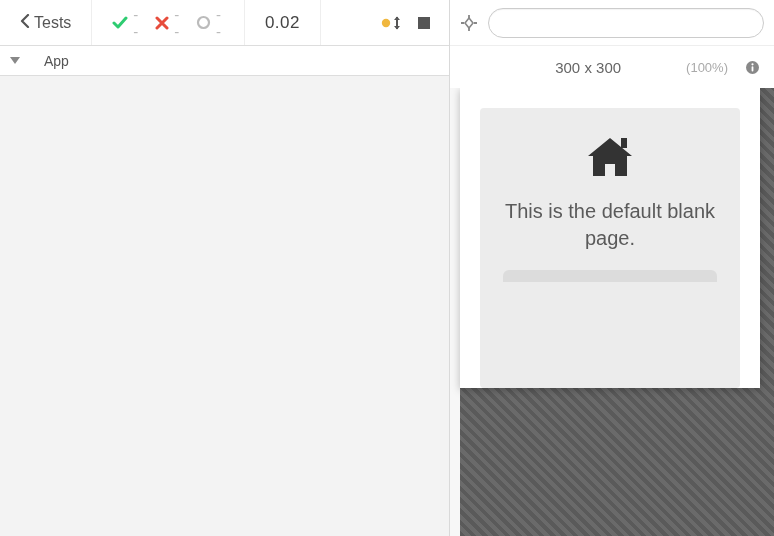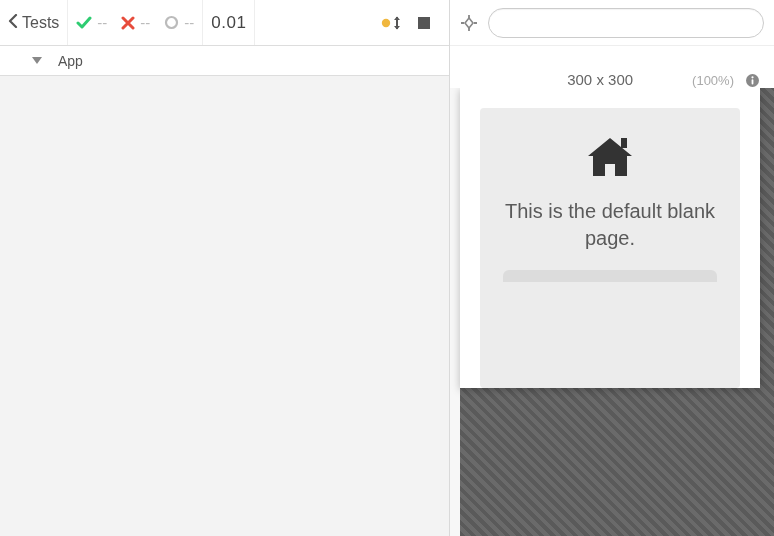--- a/index.html
+++ b/index.html
@@ -2,39 +2,39 @@
 <html><head>
 <meta charset="utf-8">
 <style>
   * { box-sizing: border-box; margin: 0; padding: 0; }
   html, body { width: 774px; height: 536px; font-family: "Helvetica Neue", Helvetica, Arial, sans-serif; font-size: 14px; color: #555; overflow: hidden; background: #fff; }
   .app { display: flex; width: 100%; height: 100%; }
 
   
   .left { width: 450px; height: 100%; display: flex; flex-direction: column; border-right: 1px solid #d9d9d9; }
   .toolbar { height: 46px; display: flex; align-items: stretch; border-bottom: 1px solid #ddd; }
-  .tb-cell { display: flex; align-items: center; padding: 0 8px; border-right: 1px solid #eee; }
+  .tb-cell { display: flex; align-items: center; padding: 0 20px; border-right: 1px solid #eee; }
   .tb-cell.back { gap: 4px; color: #555; font-size: 16px; cursor: pointer; }
   .tb-cell.stats { gap: 14px; }
   .stat { display: flex; align-items: center; gap: 5px; font-size: 15px; color: #bbb; }
   .stat .ico svg { display: block; }
   .tb-cell.time { font-size: 17px; color: #444; letter-spacing: 0.5px; }
   .tb-cell.spacer { flex: 1; border-right: none; }
   .tb-cell.controls { gap: 14px; border-right: none; padding-right: 18px; }
   .ctrl svg { display: block; }
-  .row2 { height: 30px; display: flex; align-items: center; padding: 0 32px; gap: 16px; border-bottom: 1px solid #ddd; font-size: 14px; color: #555; }
+  .row2 { height: 30px; display: flex; align-items: center; padding: 0 10px; gap: 24px; border-bottom: 1px solid #ddd; font-size: 14px; color: #555; }
   .tri { width: 0; height: 0; border-left: 5px solid transparent; border-right: 5px solid transparent; border-top: 7px solid #888; }
   .left-body { flex: 1; background: #f3f3f3; }
 
   
   .right { flex: 1; height: 100%; display: flex; flex-direction: column; }
   .r-top { height: 46px; display: flex; align-items: center; padding: 0 10px; gap: 10px; border-bottom: 1px solid #eee; }
   .selector-ico svg { display: block; }
   .url-input { flex: 1; height: 30px; border: 1px solid #ccc; border-radius: 15px; background: #fff; padding: 0 12px; font-size: 14px; box-shadow: inset 0 1px 1px rgba(0,0,0,0.05); }
-  .r-dims { height: 42px; display: flex; align-items: flex-end; justify-content: flex-end; gap: 11px; padding: 0 14px; font-size: 15px; color: #666; }
+  .r-dims { height: 42px; display: flex; align-items: center; justify-content: flex-end; gap: 17px; padding: 0 14px; font-size: 15px; color: #666; }
   .r-dims .pct { color: #aaa; font-size: 13px; margin-left: 48px; }
   .r-dims .info svg { display: block; }
 
   .preview-wrap { flex: 1; position: relative; background: #f7f7f7; overflow: hidden; }
   .hatched {
     position: absolute; left: 10px; top: 0; right: 0; bottom: 0;
     background: repeating-linear-gradient(45deg, #5a5a5a 0 4px, #6a6a6a 4px 8px);
   }
   .frame {
     position: absolute; left: 10px; top: 0; width: 300px; height: 300px;
@@ -89,21 +89,21 @@
         <div class="stat">
           <span class="ico">
             <svg width="15" height="15" viewBox="0 0 15 15">
                 <circle cx="7.5" cy="7.5" r="5.5" stroke="#bbb" stroke-width="2.2" fill="none"></circle>
               </svg>
           </span>
           <span>--</span>
         </div>
       </div>
       <div class="tb-cell time">
-        <span>0.01</span>
+        <span>0.02</span>
       </div>
       <div class="tb-cell spacer"></div>
       <div class="tb-cell controls">
         <span class="ctrl">
           <svg width="22" height="18" viewBox="0 0 22 18">
             <circle cx="5" cy="9" r="4.2" fill="#f0b73e"></circle>
             <path d="M16 3 L16 15" stroke="#555" stroke-width="2"></path>
             <path d="M13 6 L16 2.5 L19 6" fill="#555"></path>
             <path d="M13 12 L16 15.5 L19 12" fill="#555"></path>
           </svg>

